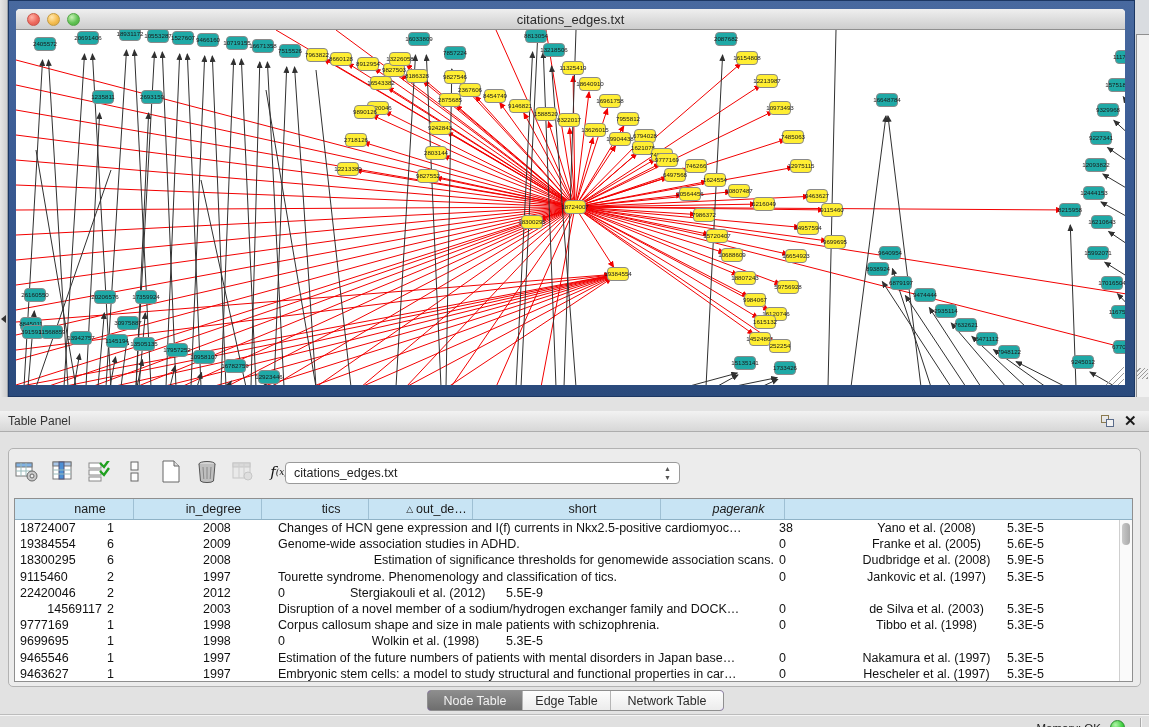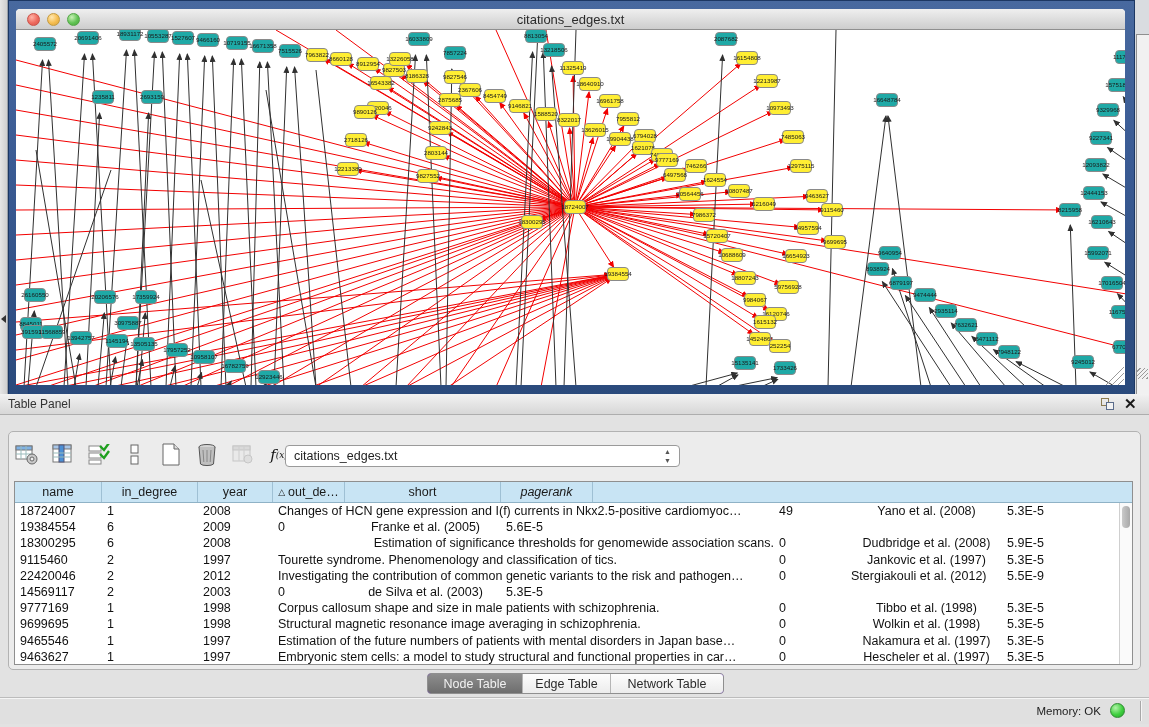--- a/index.html
+++ b/index.html
@@ -18,39 +18,39 @@
   #tl-min   { left:31px; background:radial-gradient(circle at 35% 30%,#ffe7b0,#f5bd4f 55%,#d6a243); border:1px solid #c49a3e; }
   #tl-zoom  { left:51px; background:radial-gradient(circle at 35% 30%,#c9f0b6,#61c354 55%,#4da53f); border:1px solid #52a546; }
   #net-title { position:absolute; left:0; right:0; top:3px; text-align:center; font-size:13px; color:#2b2b2b; }
   #net-canvas { position:relative; width:100%; height:calc(100% - 21px); background:#fff; }
   #graph-svg { position:absolute; left:0; top:0; }
 
   #neighbor-window { position:absolute; left:1136px; top:34px; width:13px; height:363px; background:#f1f1f1; border-left:1px solid #8f8f8f; border-top:1px solid #8f8f8f; }
   #neighbor-grip { position:absolute; right:1px; bottom:18px; width:11px; height:11px; background:repeating-linear-gradient(135deg,#f1f1f1 0 2px,#9a9a9a 2px 3px); }
 
   
-  #table-panel { position:absolute; left:0; top:394px; width:1149px; height:264px; background:#e2e2e2; }
+  #table-panel { position:absolute; left:0; top:411px; width:1149px; height:264px; background:#e2e2e2; }
   #panel-header { position:absolute; left:0; top:0; width:1149px; height:21px; background:linear-gradient(180deg,#f2f2f2,#d7d7d7); border-bottom:1px solid #adadad; }
   #panel-title { position:absolute; left:8px; top:3px; font-size:12px; color:#333; }
   #float-icon { position:absolute; left:1101px; top:4px; width:14px; height:13px; }
   #float-icon .sq1 { position:absolute; left:0; top:0; width:8px; height:8px; border:1.5px solid #8a7a50; }
   #float-icon .sq2 { position:absolute; left:5px; top:4px; width:8px; height:8px; border:1.5px solid #5a6b8a; background:#f2f2f2; }
   #panel-close { position:absolute; left:1124px; top:1px; font-size:15px; font-weight:bold; color:#1a1a1a; cursor:default; }
 
   #panel-card { position:absolute; left:8px; top:37px; width:1133px; height:239px; background:#ececec; border:1px solid #b2b2b2; border-radius:5px; }
 
   #toolbar { position:absolute; left:14px; top:48px; height:26px; display:flex; align-items:center; gap:10px; }
   .tb-icon { width:26px; height:25px; display:flex; align-items:center; justify-content:center; }
   #table-selector { position:absolute; left:285px; top:51px; width:395px; height:22px; background:#fff; border:1px solid #9a9a9a; border-radius:4px; font-size:12.5px; color:#222; line-height:20px; padding-left:8px; }
   #selector-arrows { position:absolute; right:8px; top:1px; font-size:7px; color:#555; line-height:9px; text-align:center; }
 
   
   #node-table { position:absolute; left:14px; top:87px; width:1119px; height:184px; background:#fff; border:1px solid #8f8f8f; font-size:12.5px; color:#111; }
   #thead { display:flex; height:21px; background:#c8e4f4; border-bottom:1px solid #8fb2c6; }
-  .th { display:flex; align-items:center; justify-content:center; border-right:1px solid #9fc0d4; font-size:12.5px; color:#1a1a1a; overflow:hidden; white-space:nowrap; }
+  .th { display:flex; align-items:center; justify-content:center; border-right:1px solid #9fc0d4; font-size:12.5px; color:#1a1a1a; overflow:hidden; white-space:nowrap;margin-left:32px; }
   .sort-tri { font-size:9px; margin-right:3px; color:#222; }
   #tbody { position:relative; }
   .tr { display:flex; height:16.2px; align-items:center; }
   .td { padding-left:5px; overflow:hidden; white-space:nowrap; }
   #vscroll { position:absolute; right:0; top:21px; width:13px; height:161px; background:#fafafa; border-left:1px solid #cfcfcf; }
   #vthumb { position:absolute; left:2px; top:3px; width:8px; height:22px; background:linear-gradient(90deg,#c9c9c9,#a8a8a8); border-radius:4px; }
 
   
   #tabbar { position:absolute; left:0; top:279px; width:1149px; height:22px; }
   #tabset { position:absolute; left:427px; top:0; height:21px; display:flex; border:1px solid #8f8f8f; border-radius:4px; overflow:hidden; background:#6d28d9; }
@@ -592,47 +592,48 @@
 
     <div id="node-table">
       <div id="thead">
           <div class="th" style="width: 87px;">
             <span>name</span>
           </div>
           <div class="th" style="width: 96px;">
             <span>in_degree</span>
           </div>
           <div class="th" style="width: 75px;">
-            <span>year</span>
+            <span>tics</span>
           </div>
           <div class="th" style="width: 72px;">
             <span class="sort-tri">△</span>
             <span>out_de…</span>
           </div>
           <div class="th" style="width: 156px;">
             <span>short</span>
           </div>
           <div class="th" style="width: 92px; font-style: italic;">
             <span>pagerank</span>
           </div>
         </div>
       <div id="tbody">
           <div class="tr">
             <div class="td" style="width: 87px; text-align: left;">18724007</div>
             <div class="td" style="width: 96px; text-align: left;">1</div>
             <div class="td" style="width: 75px; text-align: left;">2008</div>
             <div class="td" style="width: 501px; text-align: left;">Changes of HCN gene expression and I(f) currents in Nkx2.5-positive cardiomyoc…</div>
-            <div class="td" style="width: 72px; text-align: left;">49</div>
+            <div class="td" style="width: 72px; text-align: left;">38</div>
             <div class="td" style="width: 156px; text-align: center;">Yano et al. (2008)</div>
             <div class="td" style="width: 92px; text-align: left;">5.3E-5</div>
           </div>
           <div class="tr">
             <div class="td" style="width: 87px; text-align: left;">19384554</div>
             <div class="td" style="width: 96px; text-align: left;">6</div>
             <div class="td" style="width: 75px; text-align: left;">2009</div>
+            <div class="td" style="width: 501px; text-align: left;">Genome-wide association studies in ADHD.</div>
             <div class="td" style="width: 72px; text-align: left;">0</div>
             <div class="td" style="width: 156px; text-align: center;">Franke et al. (2005)</div>
             <div class="td" style="width: 92px; text-align: left;">5.6E-5</div>
           </div>
           <div class="tr">
             <div class="td" style="width: 87px; text-align: left;">18300295</div>
             <div class="td" style="width: 96px; text-align: left;">6</div>
             <div class="td" style="width: 75px; text-align: left;">2008</div>
             <div class="td" style="width: 501px; text-align: right;">Estimation of significance thresholds for genomewide association scans.</div>
             <div class="td" style="width: 72px; text-align: left;">0</div>
@@ -645,47 +646,46 @@
             <div class="td" style="width: 75px; text-align: left;">1997</div>
             <div class="td" style="width: 501px; text-align: left;">Tourette syndrome. Phenomenology and classification of tics.</div>
             <div class="td" style="width: 72px; text-align: left;">0</div>
             <div class="td" style="width: 156px; text-align: center;">Jankovic et al. (1997)</div>
             <div class="td" style="width: 92px; text-align: left;">5.3E-5</div>
           </div>
           <div class="tr">
             <div class="td" style="width: 87px; text-align: left;">22420046</div>
             <div class="td" style="width: 96px; text-align: left;">2</div>
             <div class="td" style="width: 75px; text-align: left;">2012</div>
-            <div class="td" style="width: 501px; text-align: left;">Investigating the contribution of common genetic variants to the risk and pathogen…</div>
             <div class="td" style="width: 72px; text-align: left;">0</div>
             <div class="td" style="width: 156px; text-align: left;">Stergiakouli et al. (2012)</div>
             <div class="td" style="width: 92px; text-align: left;">5.5E-9</div>
           </div>
           <div class="tr">
-            <div class="td" style="width: 87px; text-align: left;">14569117</div>
+            <div class="td" style="width: 87px; text-align: right;">14569117</div>
             <div class="td" style="width: 96px; text-align: left;">2</div>
             <div class="td" style="width: 75px; text-align: left;">2003</div>
+            <div class="td" style="width: 501px; text-align: left;">Disruption of a novel member of a sodium/hydrogen exchanger family and DOCK…</div>
             <div class="td" style="width: 72px; text-align: left;">0</div>
             <div class="td" style="width: 156px; text-align: center;">de Silva et al. (2003)</div>
             <div class="td" style="width: 92px; text-align: left;">5.3E-5</div>
           </div>
           <div class="tr">
             <div class="td" style="width: 87px; text-align: left;">9777169</div>
             <div class="td" style="width: 96px; text-align: left;">1</div>
             <div class="td" style="width: 75px; text-align: left;">1998</div>
             <div class="td" style="width: 501px; text-align: left;">Corpus callosum shape and size in male patients with schizophrenia.</div>
             <div class="td" style="width: 72px; text-align: left;">0</div>
             <div class="td" style="width: 156px; text-align: center;">Tibbo et al. (1998)</div>
             <div class="td" style="width: 92px; text-align: left;">5.3E-5</div>
           </div>
           <div class="tr">
             <div class="td" style="width: 87px; text-align: left;">9699695</div>
             <div class="td" style="width: 96px; text-align: left;">1</div>
             <div class="td" style="width: 75px; text-align: left;">1998</div>
-            <div class="td" style="width: 501px; text-align: left;">Structural magnetic resonance image averaging in schizophrenia.</div>
             <div class="td" style="width: 72px; text-align: left;">0</div>
             <div class="td" style="width: 156px; text-align: center;">Wolkin et al. (1998)</div>
             <div class="td" style="width: 92px; text-align: left;">5.3E-5</div>
           </div>
           <div class="tr">
             <div class="td" style="width: 87px; text-align: left;">9465546</div>
             <div class="td" style="width: 96px; text-align: left;">1</div>
             <div class="td" style="width: 75px; text-align: left;">1997</div>
             <div class="td" style="width: 501px; text-align: left;">Estimation of the future numbers of patients with mental disorders in Japan base…</div>
             <div class="td" style="width: 72px; text-align: left;">0</div>

